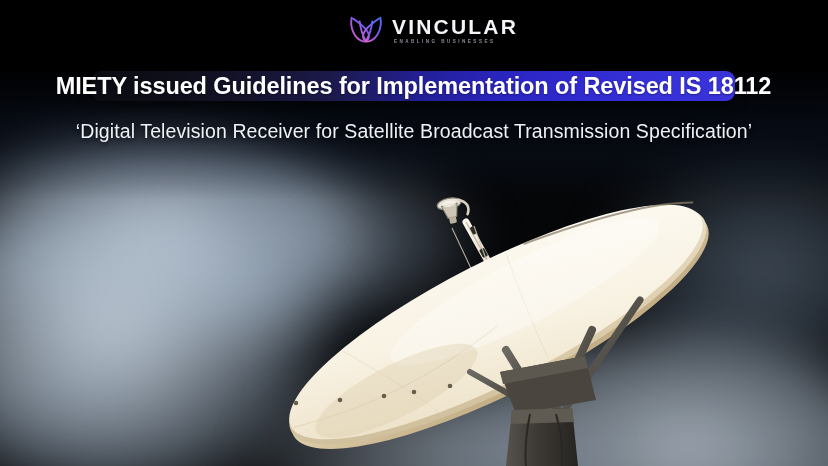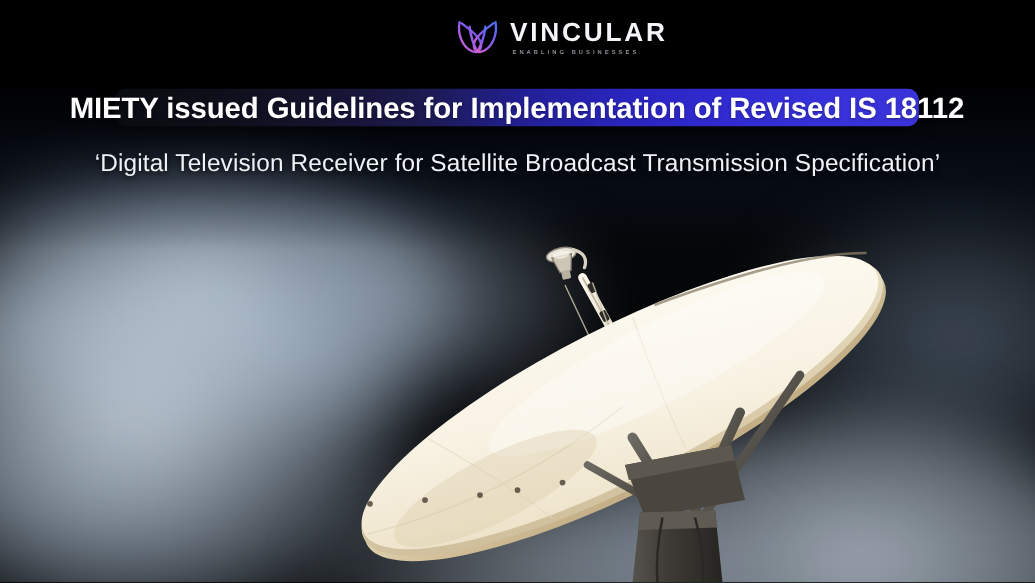--- a/index.html
+++ b/index.html
@@ -36,21 +36,21 @@
     position:absolute; left:0; right:0; top:0; height:200px;
     background:linear-gradient(180deg, #000000 0%, #000000 32%, rgba(2,4,8,0.92) 46%,
                rgba(6,12,24,0.62) 62%, rgba(12,24,44,0.26) 82%, rgba(16,30,54,0) 100%);
   }
 
   
   .dish-wrap { position:absolute; left:0; top:0; width:828px; height:466px; }
 
   
   .logo {
-    position:absolute; left:364px; top:13px;
+    position:absolute; left:348px; top:13px;
     display:flex; align-items:center; gap:8px; z-index:40;
   }
   .logo-mark { width:36px; height:33px; display:block; }
   .logo-text { display:flex; flex-direction:column; justify-content:center; line-height:1; padding-top:2px; }
   .logo-word {
     font-size:21px; font-weight:700; letter-spacing:2.2px;
     color:#f4f5f8; font-family:"Liberation Sans", sans-serif;
   }
   .logo-tag {
     font-size:4.6px; font-weight:600; letter-spacing:2.45px;

